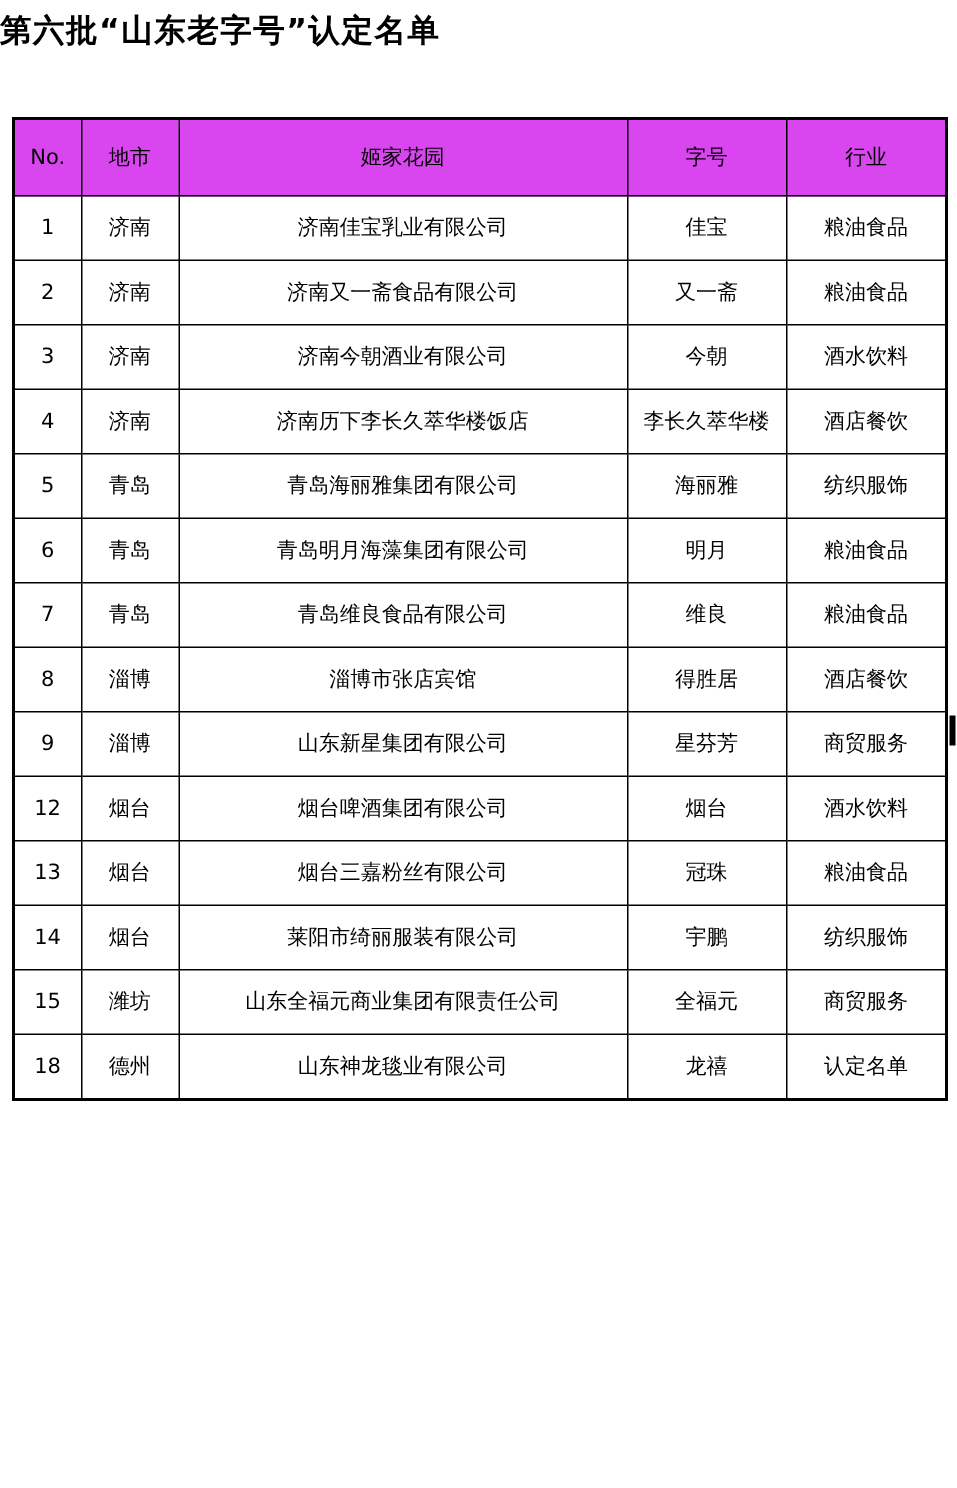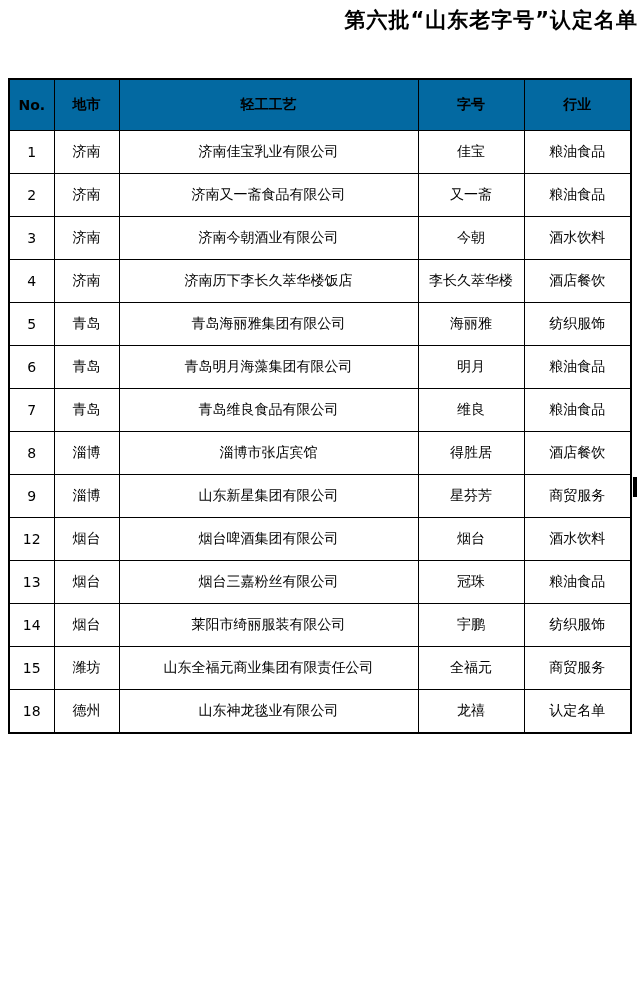--- a/index.html
+++ b/index.html
@@ -11,41 +11,41 @@
     font-family: "DejaVu Sans", "Liberation Sans", sans-serif;
     color: #000000;
     position: relative;
     overflow: hidden;
   }
   .page-title {
     position: absolute;
     top: 6px;
     left: 0;
     width: 638px;
-    text-align: right;
+    text-align: left;
     font-size: 21px;
     font-weight: bold;
     letter-spacing: 1px;
     color: #000000;
   }
   table.list-table {
     position: absolute;
     left: 8px;
     top: 78px;
     width: 622px;
     border-collapse: collapse;
     table-layout: fixed;
     border: 2px solid #000000;
     font-size: 14px;
   }
   table.list-table th {
-    background: #0369a1;
+    background: #d946ef;
     border: 1px solid #000000;
     height: 50px;
-    font-weight: bold;
+    font-weight: normal;
     text-align: center;
     vertical-align: middle;
     padding: 0 2px;
     font-size: 14px;
   }
   table.list-table td {
     border: 1px solid #000000;
     height: 42px;
     text-align: center;
     vertical-align: middle;
@@ -74,21 +74,21 @@
       <col style="width: 45px;">
       <col style="width: 65px;">
       <col style="width: 299px;">
       <col style="width: 106px;">
       <col style="width: 107px;">
     </colgroup>
   <thead>
     <tr>
         <th>No.</th>
         <th>地市</th>
-        <th>轻工工艺</th>
+        <th>姬家花园</th>
         <th>字号</th>
         <th>行业</th>
       </tr>
   </thead>
   <tbody>
       <tr>
         <td>1</td>
         <td>济南</td>
         <td>济南佳宝乳业有限公司</td>
         <td>佳宝</td>

